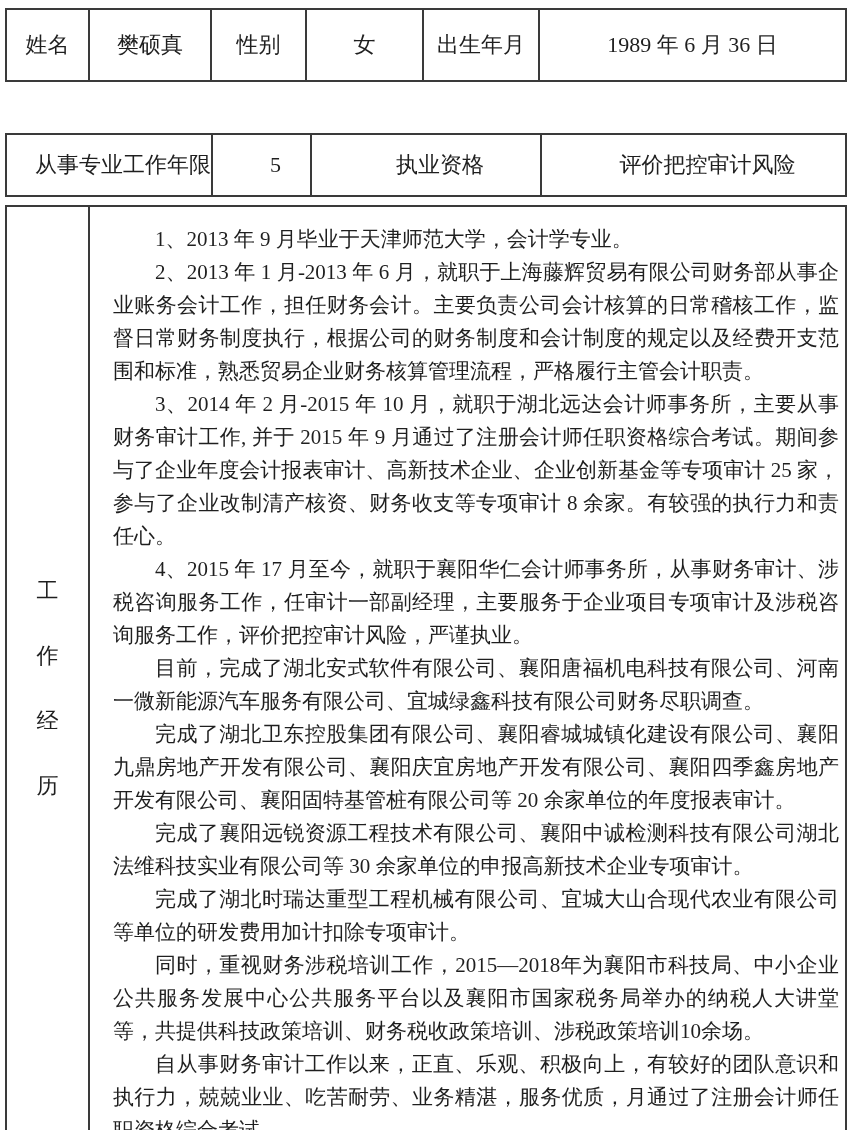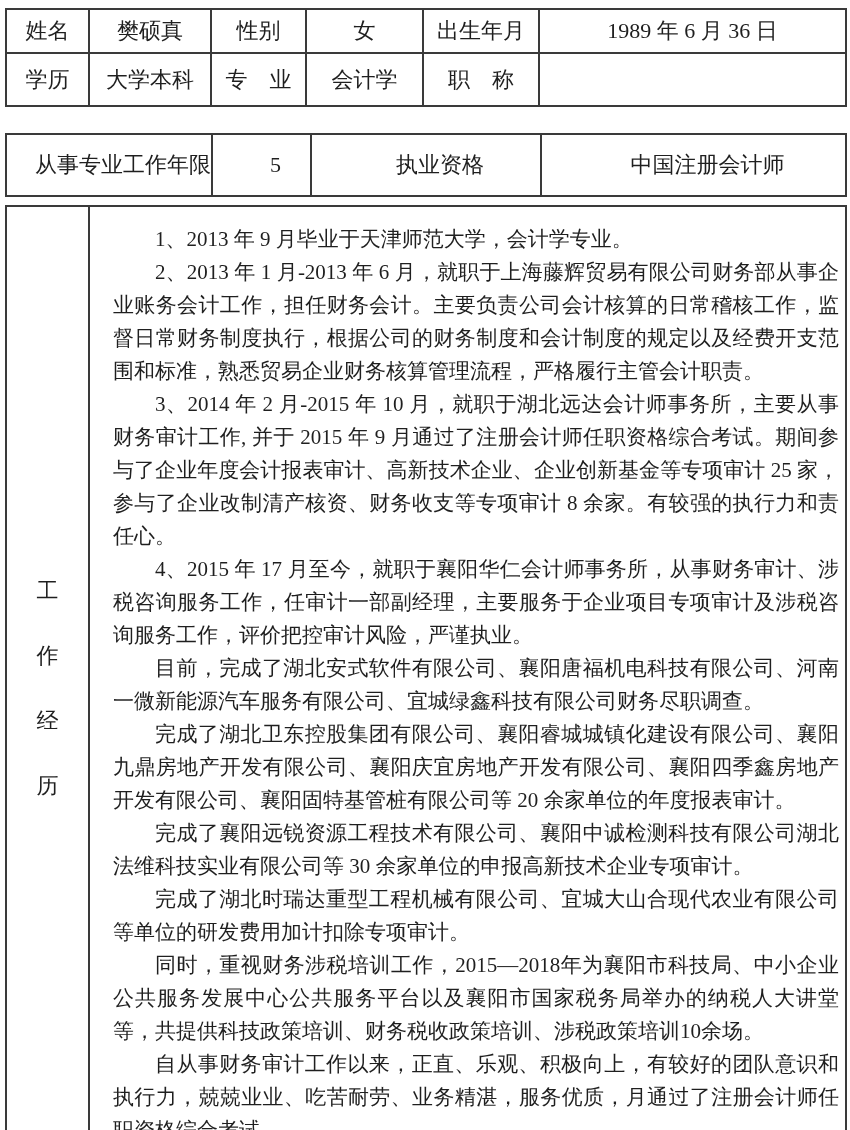--- a/index.html
+++ b/index.html
@@ -12,21 +12,21 @@
   table {
     position:absolute; border-collapse:collapse; table-layout:fixed;
     background:#ffffff;
   }
   td {
     border:2px solid #3a3a3a; text-align:center; vertical-align:middle;
     font-size:22px; color:#1f1f1f; overflow:hidden;
   }
   
   #tbl-basic { left:5px; top:8px; width:840px; }
-  #tbl-basic tr.r1 td { height:44px;text-align:center; }
+  #tbl-basic tr.r1 td { height:72px;text-align:center; }
   #tbl-basic tr.r2 td { height:53px; }
   
   #tbl-years { left:5px; top:133px; width:840px; }
   #tbl-years td { height:62px;padding-left:28px; }
   
   #tbl-exp { left:5px; top:205px; width:840px; height:917px; }
   .vlabel-cell { vertical-align:middle; }
   .vlabel {
     display:flex; flex-direction:column; align-items:center; justify-content:center;
     gap:35px; padding-top:18px; font-size:22px; letter-spacing:0;
@@ -52,44 +52,36 @@
   </colgroup>
   <tbody>
       <tr class="r1">
     <td>姓名</td>
     <td>樊硕真</td>
     <td>性别</td>
     <td>女</td>
     <td>出生年月</td>
     <td>1989 年 6 月 36 日</td>
   </tr>
-  <tr class="r2">
-    <td>学历</td>
-    <td>大学本科</td>
-    <td>专　业</td>
-    <td>会计学</td>
-    <td>职　称</td>
-    <td></td>
-  </tr>
 </tbody>
   </table>
 
 <table id="tbl-years">
   <colgroup>
     <col style="width:206px">
       <col style="width:99px">
       <col style="width:230px">
       <col style="width:305px">
   </colgroup>
   <tbody>
       <tr>
     <td>从事专业工作年限</td>
     <td>5</td>
     <td>执业资格</td>
-    <td>中国注册会计师</td>
+    <td>评价把控审计风险</td>
   </tr>
 </tbody>
   </table>
 
 <table id="tbl-exp">
   <colgroup>
     <col style="width:83px">
       <col style="width:757px">
   </colgroup>
   <tbody>

